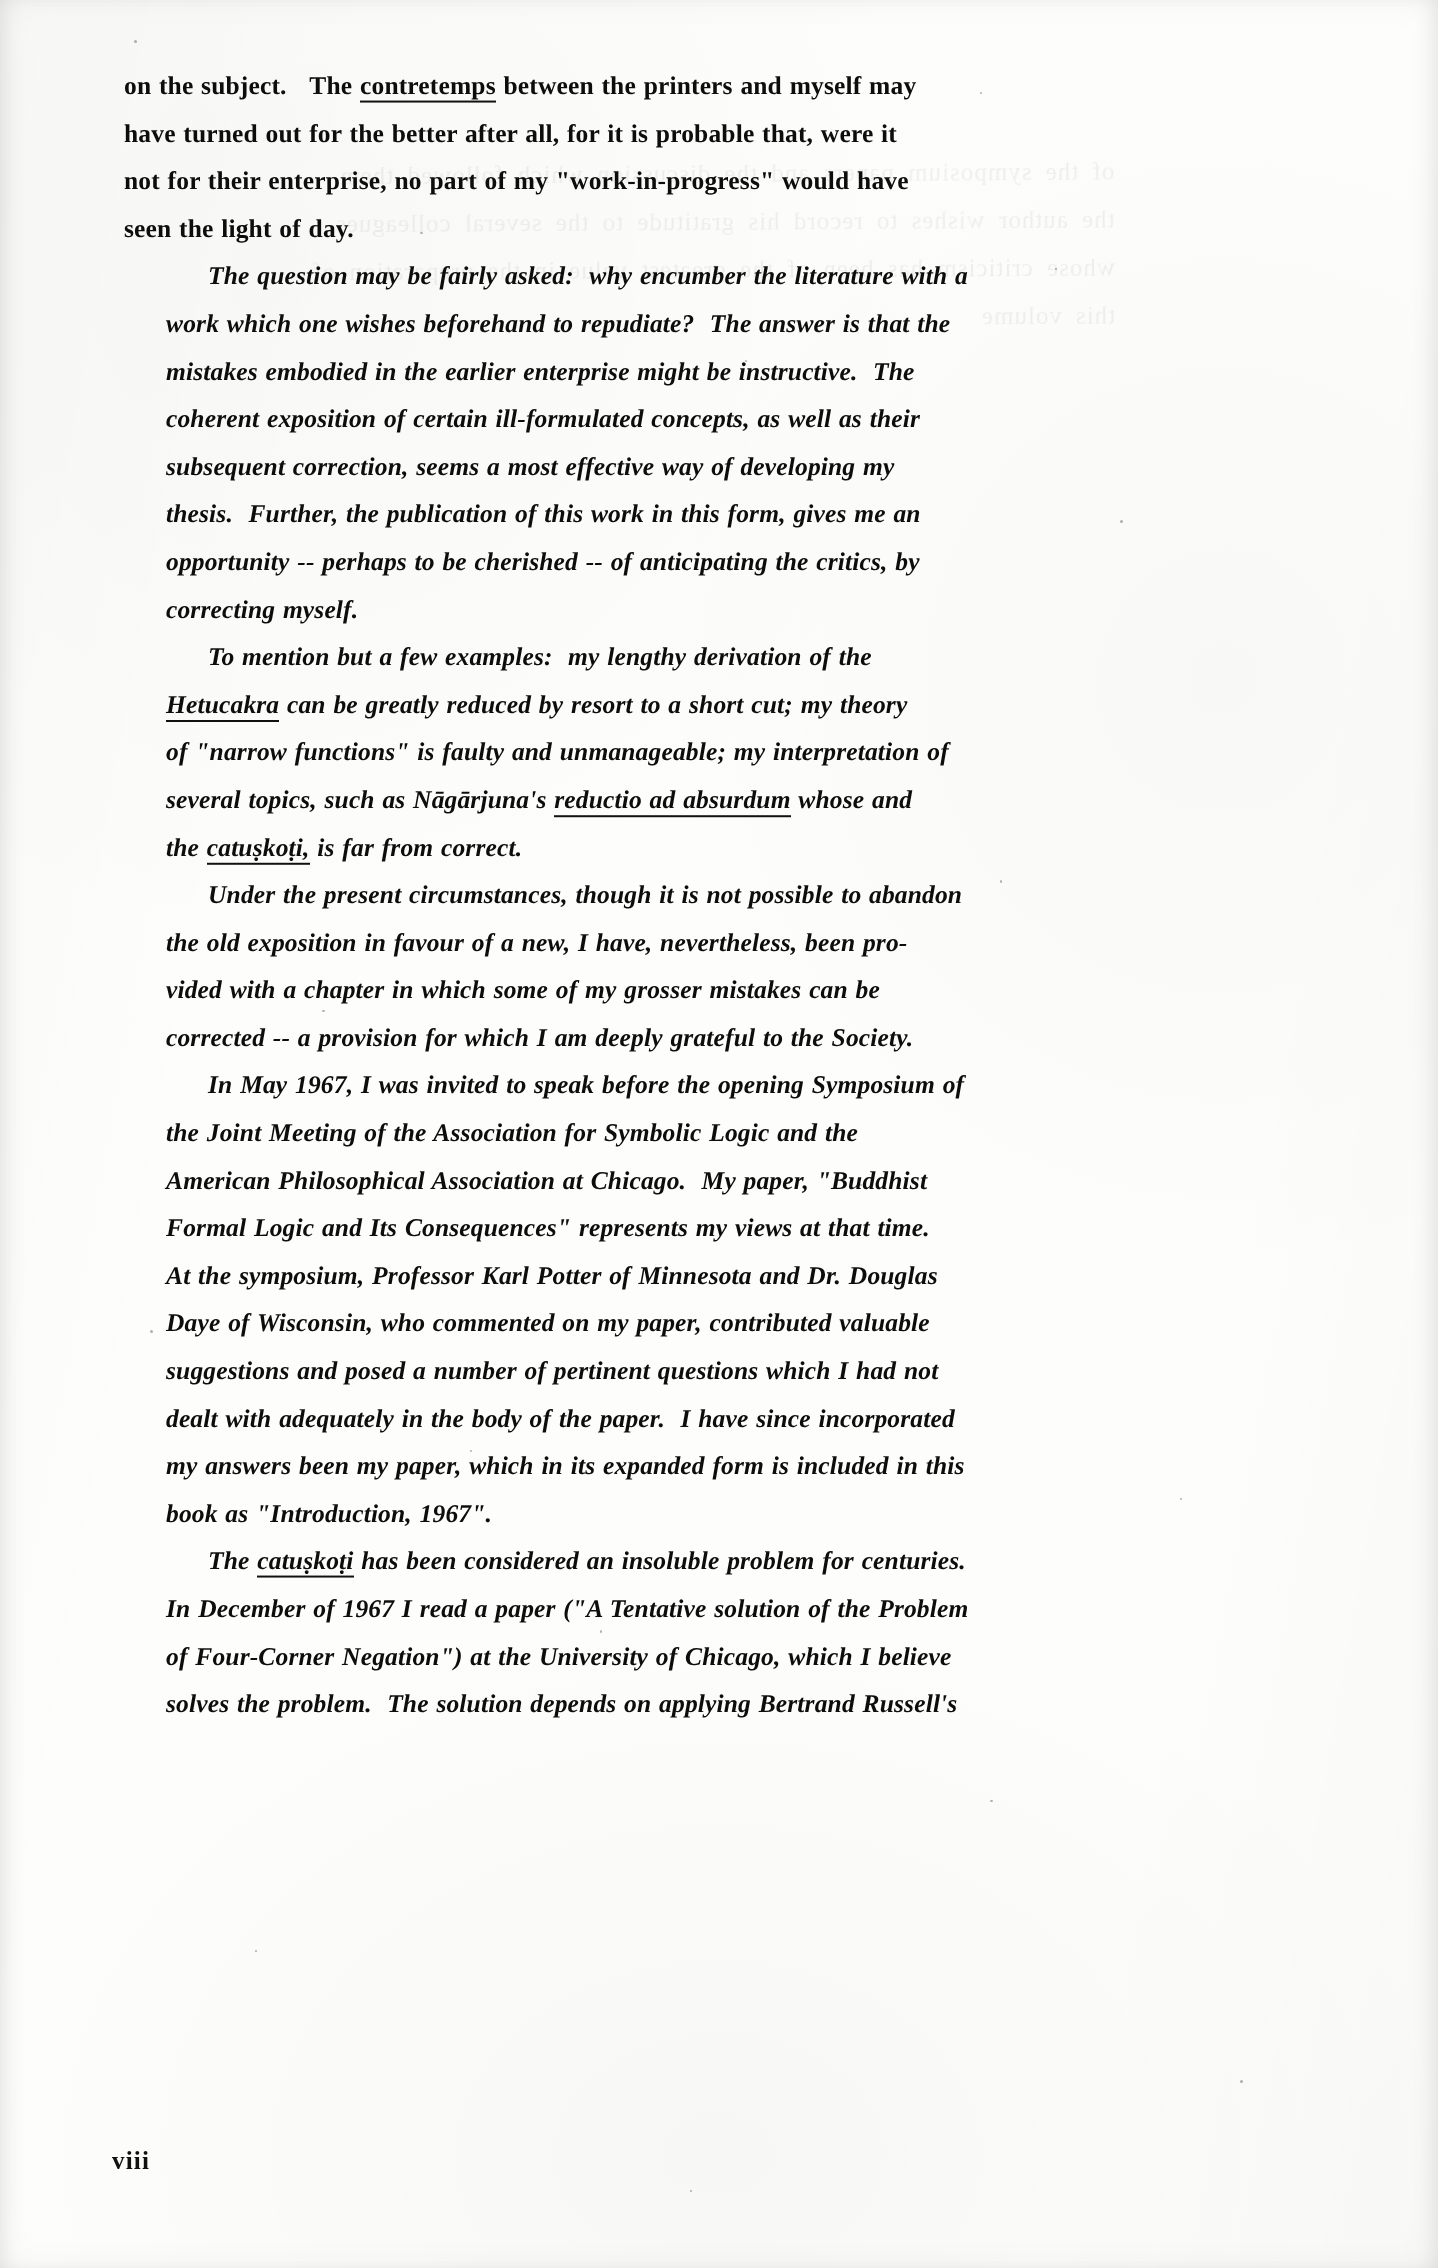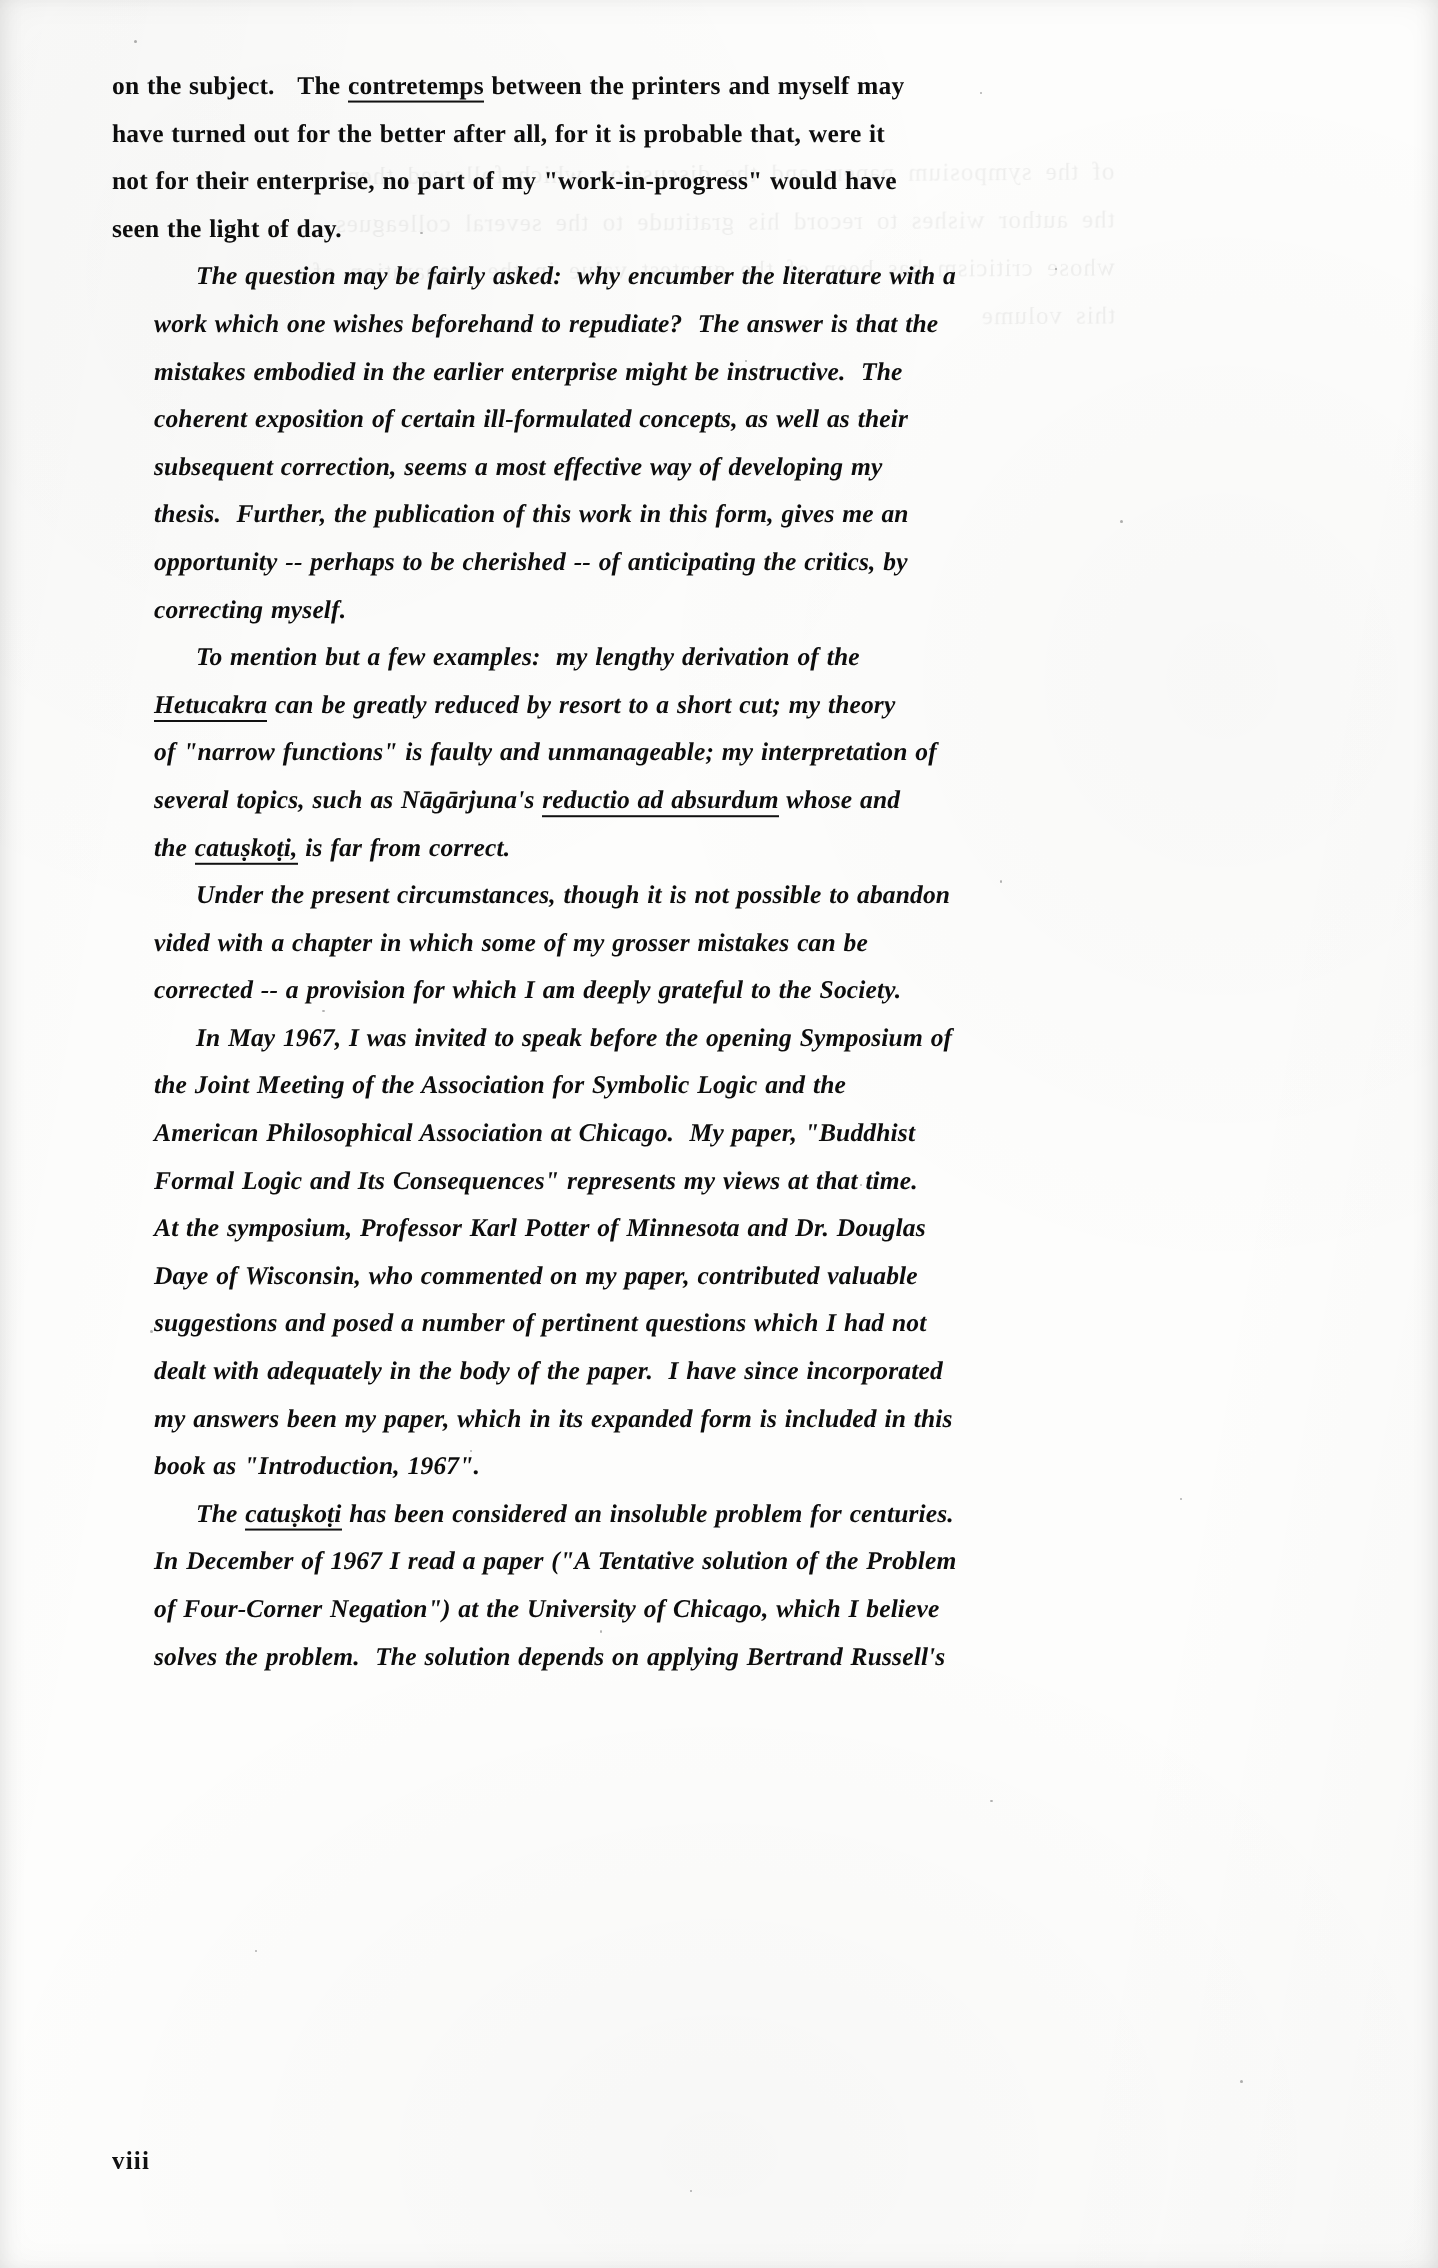--- a/index.html
+++ b/index.html
@@ -74,21 +74,21 @@
   }
   .speckles i {
     position: absolute;
     background: #3a3a3a;
     border-radius: 50%;
     opacity: 0.40;
   }
 
   .text-block {
     position: absolute;
-    left: 112px;
+    left: 124px;
     top: 62px;
     width: 858px;
     z-index: 5;
   }
 
   p.para {
     margin: 0;
     font-family: "Liberation Serif", "DejaVu Serif", serif;
     font-size: 25.5px;
     line-height: 47.6px;
@@ -181,20 +181,21 @@
       </p>
       <p class="para indent">
         <span class="ln" style="transform: translateY(0.44px); padding-left: 42px;"><span>To mention but a few examples:  my lengthy derivation of the</span></span>
         <span class="ln" style="transform: translateY(0px);"><span class="u">Hetucakra</span><span> can be greatly reduced by resort to a short cut; my theory</span></span>
         <span class="ln" style="transform: translateY(-0.44px);"><span>of "narrow functions" is faulty and unmanageable; my interpretation of</span></span>
         <span class="ln" style="transform: translateY(0.22px);"><span>several topics, such as Nāgārjuna's </span><span class="u">reductio ad absurdum</span><span> whose and</span></span>
         <span class="ln" style="transform: translateY(-0.22px);"><span>the </span><span class="u">catuṣkoṭi,</span><span> is far from correct.</span></span>
       </p>
       <p class="para indent">
         <span class="ln" style="transform: translateY(-0.22px); padding-left: 42px;"><span>Under the present circumstances, though it is not possible to abandon</span></span>
+        <span class="ln" style="transform: translateY(0.44px);"><span>the old exposition in favour of a new, I have, nevertheless, been pro-</span></span>
         <span class="ln" style="transform: translateY(0px);"><span>vided with a chapter in which some of my grosser mistakes can be</span></span>
         <span class="ln" style="transform: translateY(-0.44px);"><span>corrected -- a provision for which I am deeply grateful to the Society.</span></span>
       </p>
       <p class="para indent">
         <span class="ln" style="transform: translateY(0.22px); padding-left: 42px;"><span>In May 1967, I was invited to speak before the opening Symposium of</span></span>
         <span class="ln" style="transform: translateY(-0.22px);"><span>the Joint Meeting of the Association for Symbolic Logic and the</span></span>
         <span class="ln" style="transform: translateY(0.44px);"><span>American Philosophical Association at Chicago.  My paper, "Buddhist</span></span>
         <span class="ln" style="transform: translateY(0px);"><span>Formal Logic and Its Consequences" represents my views at that time.</span></span>
         <span class="ln" style="transform: translateY(-0.44px);"><span>At the symposium, Professor Karl Potter of Minnesota and Dr. Douglas</span></span>
         <span class="ln" style="transform: translateY(0.22px);"><span>Daye of Wisconsin, who commented on my paper, contributed valuable</span></span>

